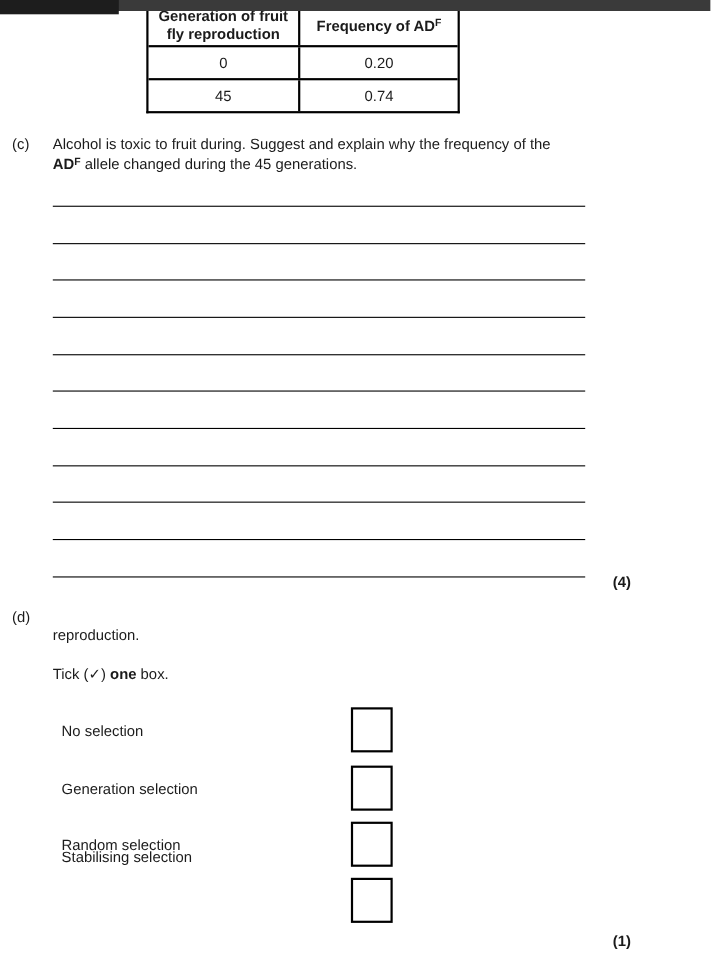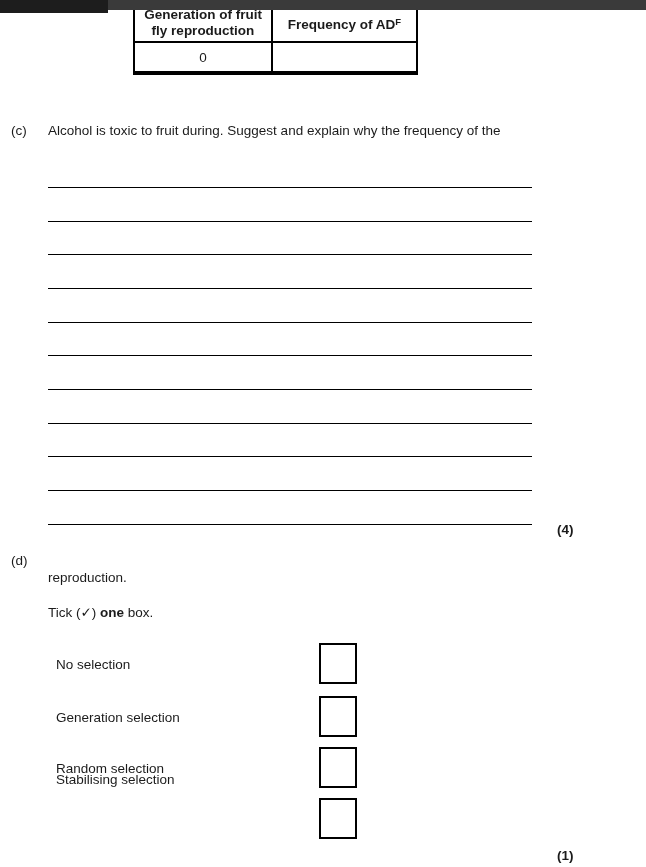--- a/index.html
+++ b/index.html
@@ -56,25 +56,31 @@
       <div class="c1 hc hc1">
         <div>Generation of fruit</div>
         <div>fly reproduction</div>
       </div>
       <div class="c2 hc hc2">
         <span>Frequency of AD</span><sup class="allele">F</sup>
       </div>
     </div>
     <div class="drow">
       <div class="c1 dc">0</div>
+      <div class="c2 dc">0.20</div>
+    </div>
+    <div class="drow last">
+      <div class="c1 dc">45</div>
+      <div class="c2 dc">0.74</div>
     </div>
   </div>
 
   <div class="qlabel" style="top:122px;">(c)</div>
   <div class="qtext" style="top:122px;">Alcohol is toxic to fruit during. Suggest and explain why the frequency of the</div>
+  <div class="qtext" style="top:139px;"><b>AD</b><sup class="allele">F</sup><span> allele changed during the 45 generations.</span></div>
 
   <div class="answer-area">
     <div class="answer-line"></div>
     <div class="answer-line"></div>
     <div class="answer-line"></div>
     <div class="answer-line"></div>
     <div class="answer-line"></div>
     <div class="answer-line"></div>
     <div class="answer-line"></div>
     <div class="answer-line"></div>

